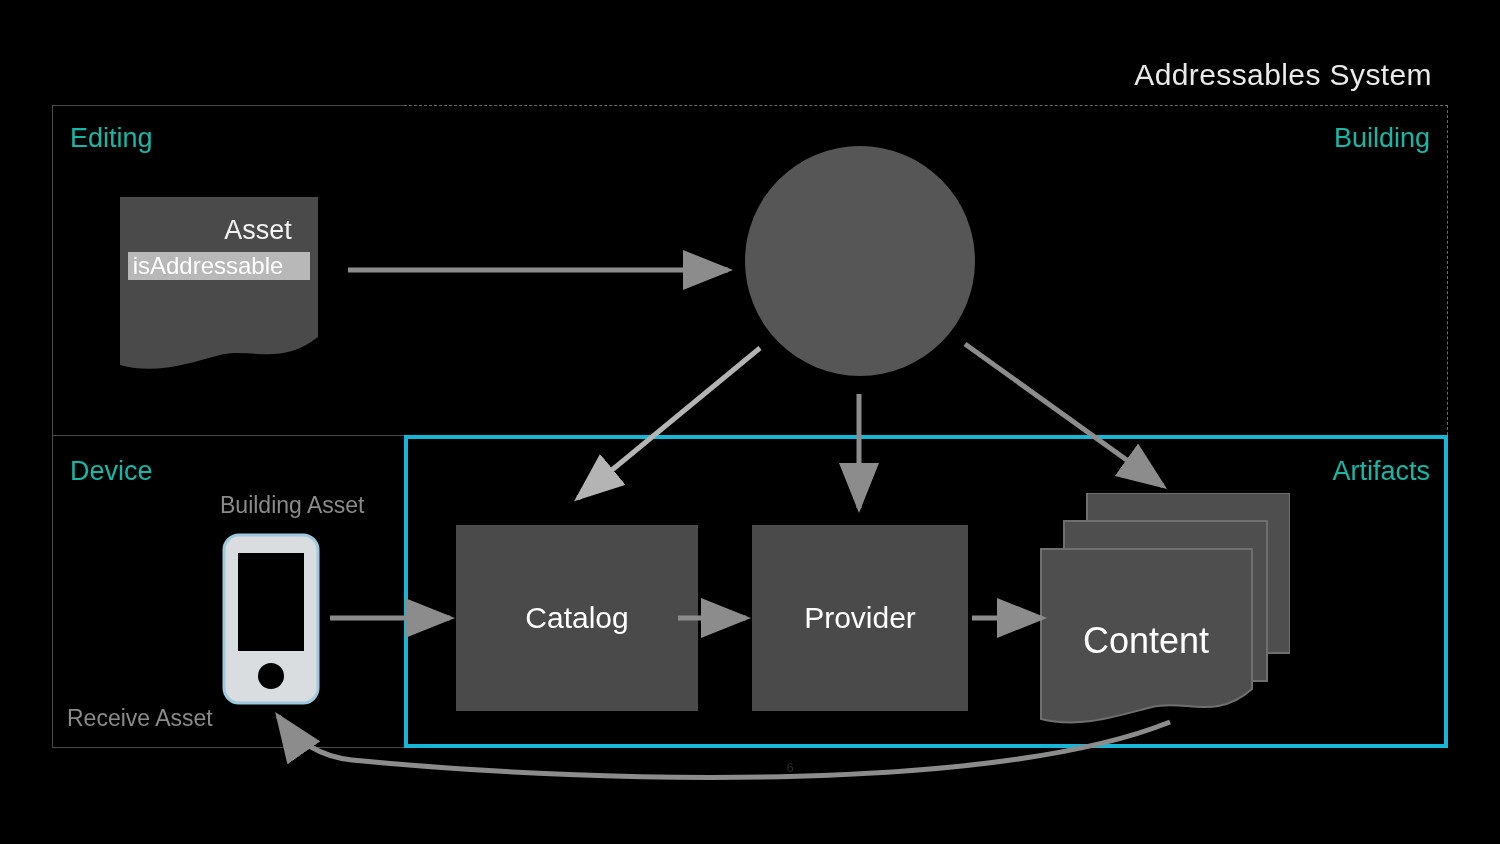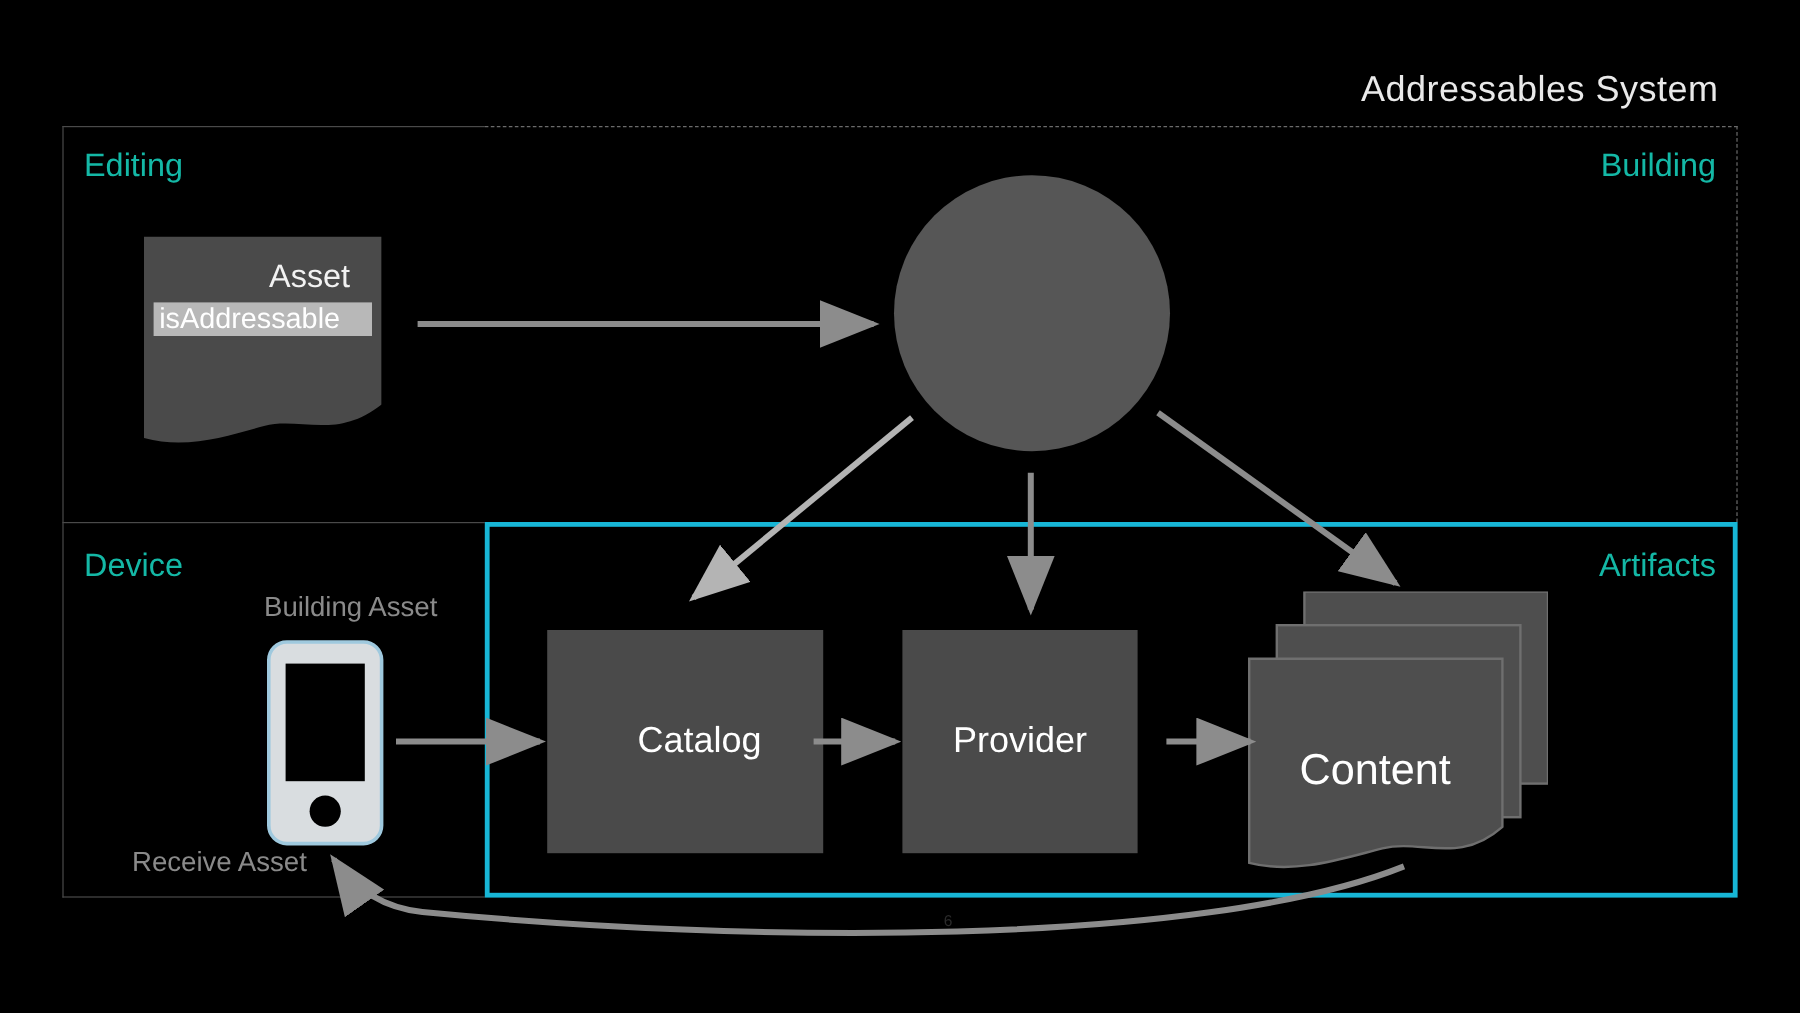--- a/index.html
+++ b/index.html
@@ -118,22 +118,22 @@
     font-size: 27px;
     line-height: 39px;
     color: #f5f5f5;
   }
 
   
   .flow-box {
     position: absolute;
     background: #4a4a4a;
   }
-  #box-catalog  { left: 456px; top: 525px; width: 218px; height: 186px; padding-left: 12px; }
-  #box-provider { left: 752px; top: 525px; width: 196px; height: 186px; }
+  #box-catalog  { left: 456px; top: 525px; width: 242px; height: 186px; }
+  #box-provider { left: 752px; top: 525px; width: 216px; height: 186px; }
   .flow-box-label {
     position: absolute;
     width: 100%;
     top: 50%;
     transform: translateY(-50%);
     text-align: center;
     font-size: 30px;
     color: #ffffff;
   }
 
@@ -161,21 +161,21 @@
   }
   #phone svg { display: block; width: 98px; height: 172px; }
 
   .flow-caption {
     position: absolute;
     font-size: 23px;
     color: #8a8a8a;
     white-space: nowrap;
   }
   #caption-request { left: 220px; top: 492px; }
-  #caption-receive { left: 67px;  top: 705px; margin-left: 43px; }
+  #caption-receive { left: 67px;  top: 705px; }
 
   
   #arrows {
     position: absolute;
     left: 0; top: 0;
     width: 1500px; height: 844px;
     pointer-events: none;
   }
 
   

